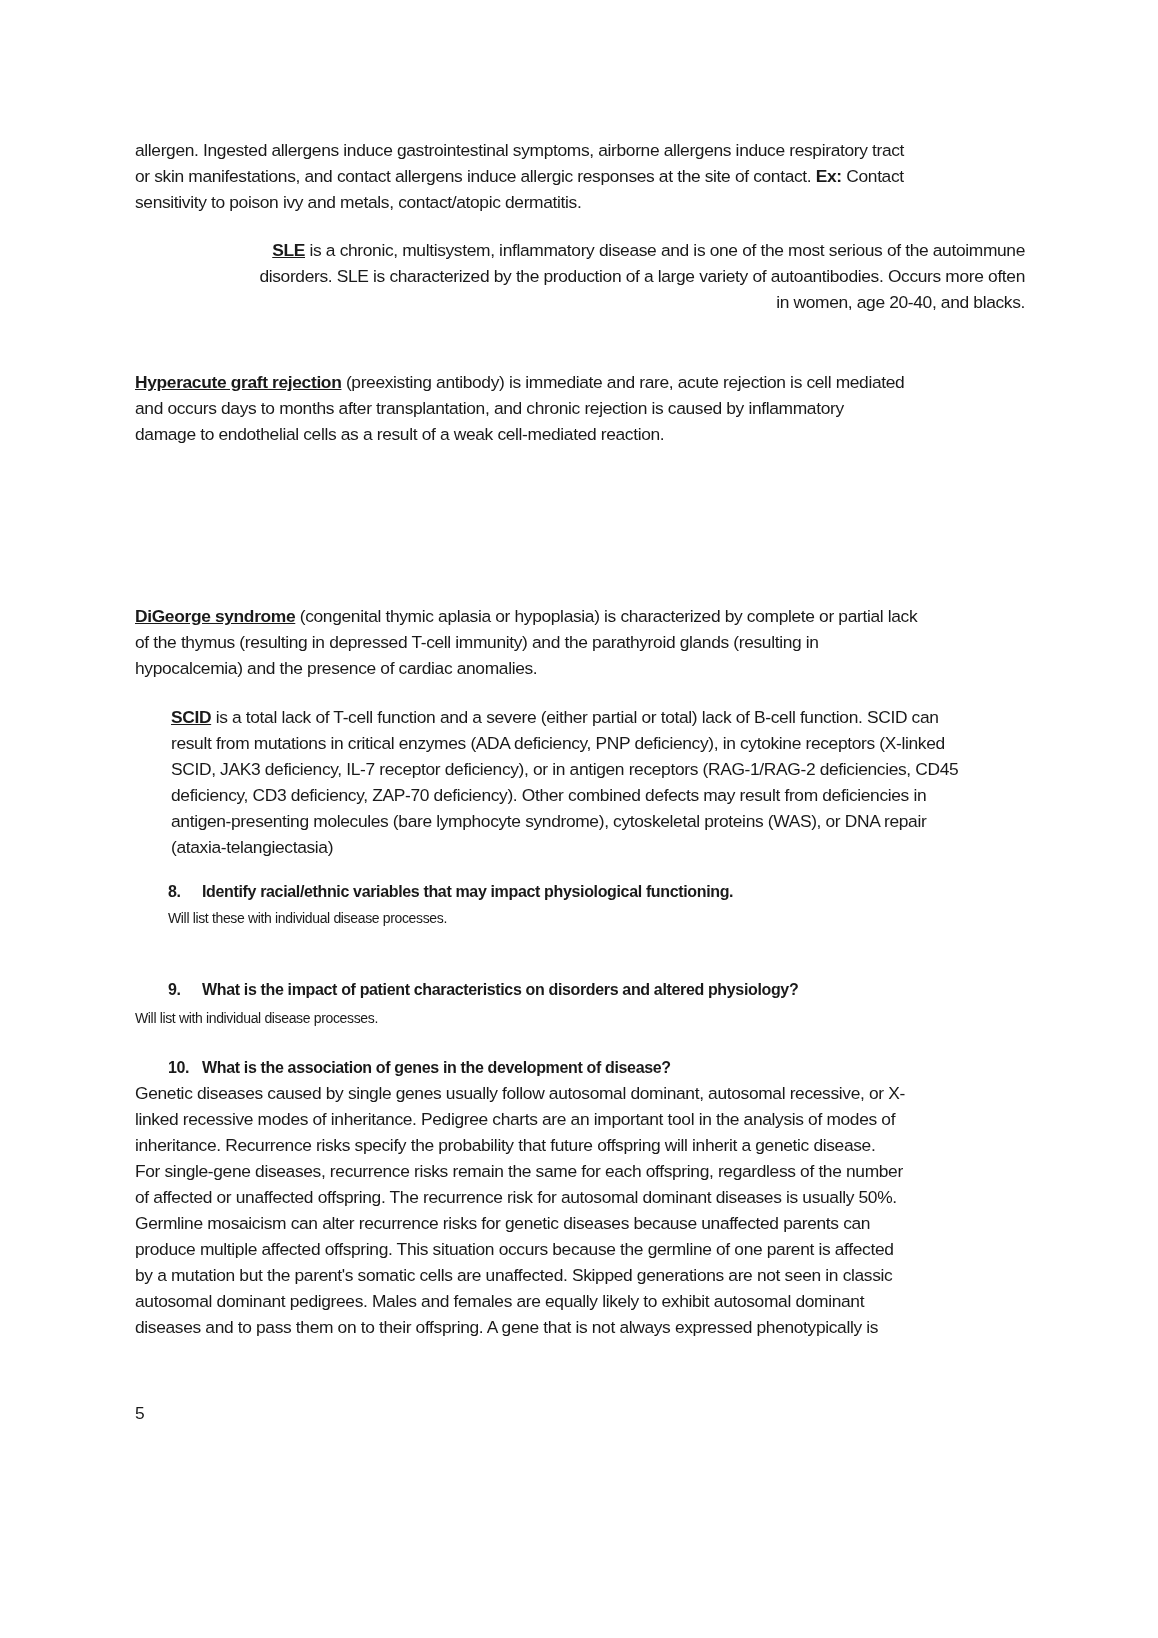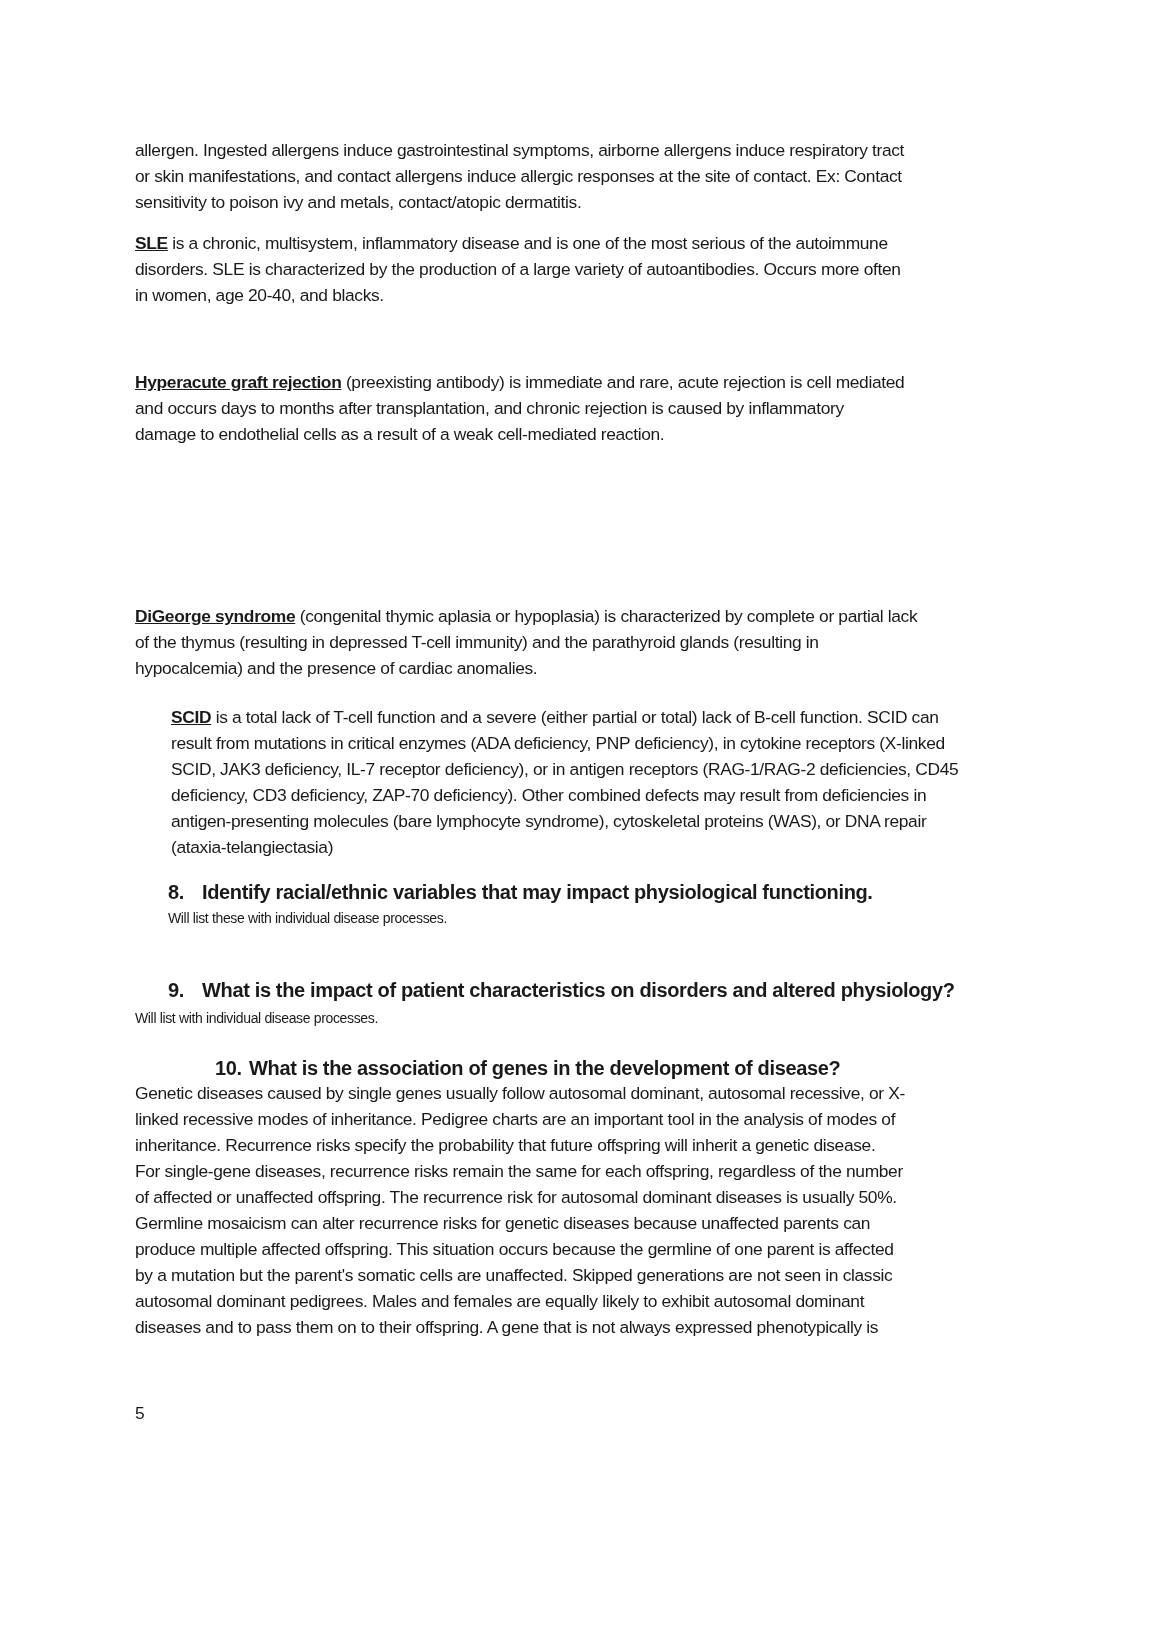--- a/index.html
+++ b/index.html
@@ -5,38 +5,38 @@
     html, body { margin: 0; padding: 0; background: #ffffff; }
     body {
       width: 1158px; height: 1638px; position: relative; overflow: hidden;
       font-family: "Liberation Sans", "DejaVu Sans", sans-serif;
       color: #1a1a1a;
     }
     .page { position: absolute; left: 0; top: 0; width: 994px; height: 1638px; }
     .block { position: absolute; left: 135px; width: 890px; font-size: 17.4px; }
     .line { height: 26px; line-height: 26px; white-space: nowrap; letter-spacing: -0.35px; }
     .lead { font-weight: bold; text-decoration: underline; }
-    .bold { font-weight: normal; }
-    .q { position: absolute; font-size: 20px; font-weight: bold; white-space: nowrap; letter-spacing: -0.35px; line-height: 26px; }
+    .bold { font-weight: bold; }
+    .q { position: absolute; font-size: 16px; font-weight: bold; white-space: nowrap; letter-spacing: -0.35px; line-height: 26px; }
     .q .num { display: inline-block; width: 34px; }
     .indent { position: absolute; left: 168px; font-size: 14px; white-space: nowrap; letter-spacing: -0.35px; line-height: 26px; }
     .pageno { position: absolute; left: 135px; top: 1400px; font-size: 17.4px; line-height: 26px; }
   </style>
 </head>
 <body>
 
 <div class="page">
 
   <div class="block" style="top:137px;">
     <div class="line">allergen. Ingested allergens induce gastrointestinal symptoms, airborne allergens induce respiratory tract</div>
     <div class="line"><span>or skin manifestations, and contact allergens induce allergic responses at the site of contact. </span><span class="bold">Ex:</span><span> Contact</span></div>
     <div class="line">sensitivity to poison ivy and metals, contact/atopic dermatitis.</div>
   </div>
 
-  <div class="block" style="top:230px;">
+  <div class="block" style="top:237px;text-align:right;">
     <div class="line"><span class="lead">SLE</span><span> is a chronic, multisystem, inflammatory disease and is one of the most serious of the autoimmune</span></div>
     <div class="line">disorders. SLE is characterized by the production of a large variety of autoantibodies. Occurs more often</div>
     <div class="line">in women, age 20-40, and blacks.</div>
   </div>
 
   <div class="block" style="top:369px;">
     <div class="line"><span class="lead"> Hyperacute graft rejection</span><span> (preexisting antibody) is immediate and rare, acute rejection is cell mediated</span></div>
     <div class="line">and occurs days to months after transplantation, and chronic rejection is caused by inflammatory</div>
     <div class="line">damage to endothelial cells as a result of a weak cell-mediated reaction.</div>
   </div>
@@ -60,21 +60,21 @@
   <div class="q" style="left:168px; top:879px;">
     <span class="num">8.</span><span>Identify racial/ethnic variables that may impact physiological functioning.</span>
   </div>
   <div class="indent" style="top:905px;">Will list these with individual disease processes.</div>
 
   <div class="q" style="left:168px; top:954px;margin-top:23px;">
     <span class="num">9.</span><span>What is the impact of patient characteristics on disorders and altered physiology?</span>
   </div>
   <div class="indent" style="left:135px; top:1005px;">Will list with individual disease processes.</div>
 
-  <div class="q" style="left:168px; top:1055px;margin-left:47px;">
+  <div class="q" style="left:168px; top:1055px;">
     <span class="num" style="width:34px;">10.</span><span>What is the association of genes in the development of disease?</span>
   </div>
   <div class="block" style="top:1080px;">
     <div class="line">Genetic diseases caused by single genes usually follow autosomal dominant, autosomal recessive, or X-</div>
     <div class="line">linked recessive modes of inheritance. Pedigree charts are an important tool in the analysis of modes of</div>
     <div class="line">inheritance. Recurrence risks specify the probability that future offspring will inherit a genetic disease.</div>
     <div class="line">For single-gene diseases, recurrence risks remain the same for each offspring, regardless of the number</div>
     <div class="line">of affected or unaffected offspring. The recurrence risk for autosomal dominant diseases is usually 50%.</div>
     <div class="line">Germline mosaicism can alter recurrence risks for genetic diseases because unaffected parents can</div>
     <div class="line">produce multiple affected offspring. This situation occurs because the germline of one parent is affected</div>

